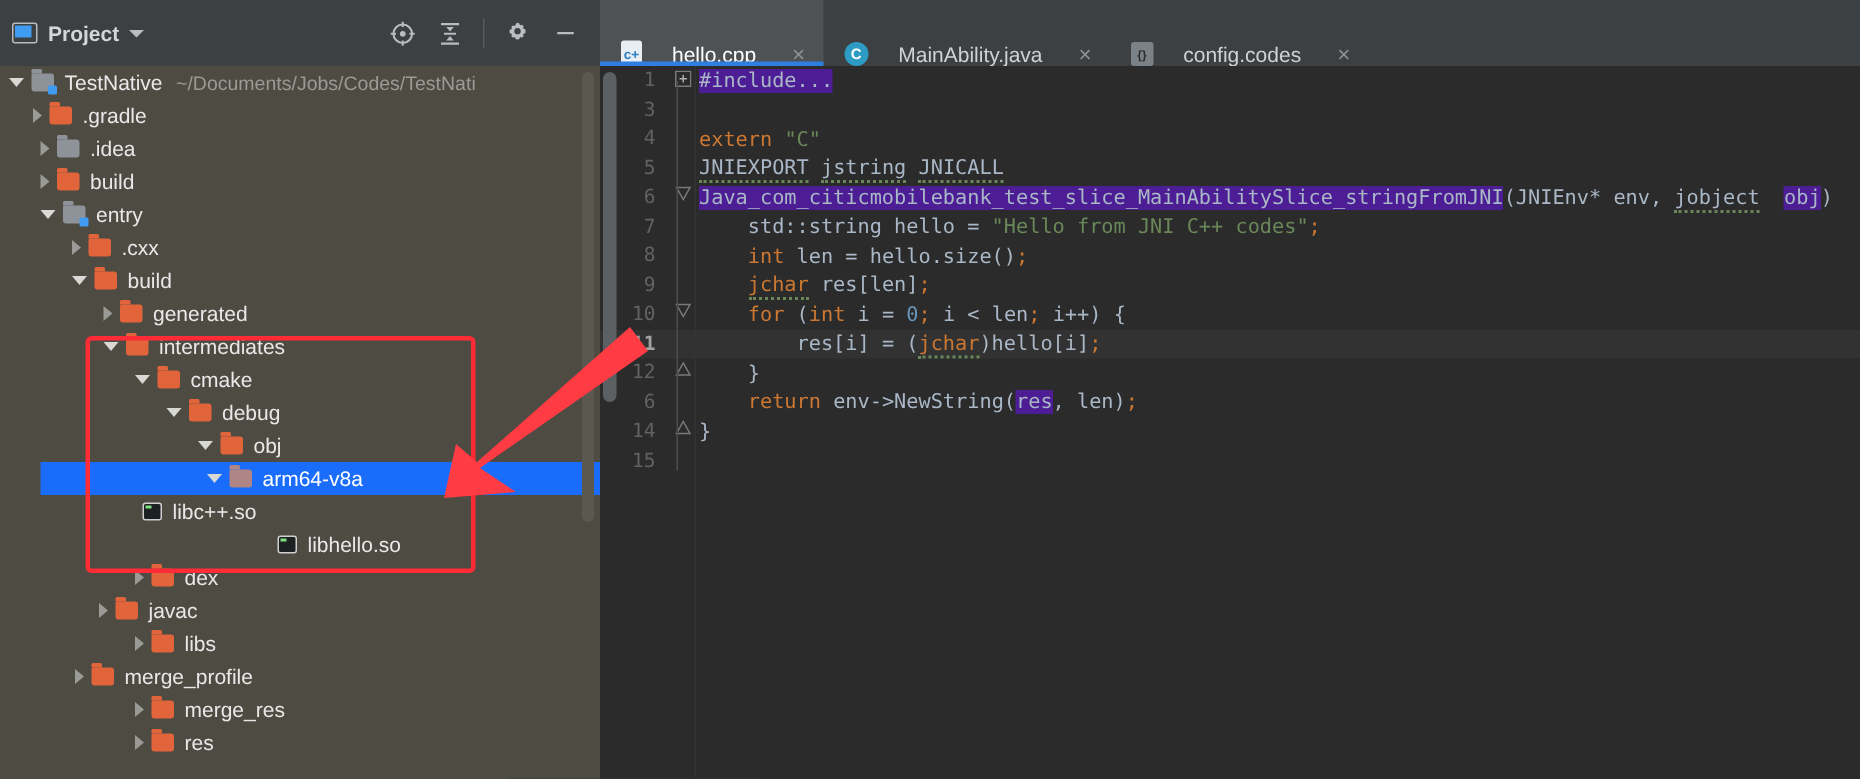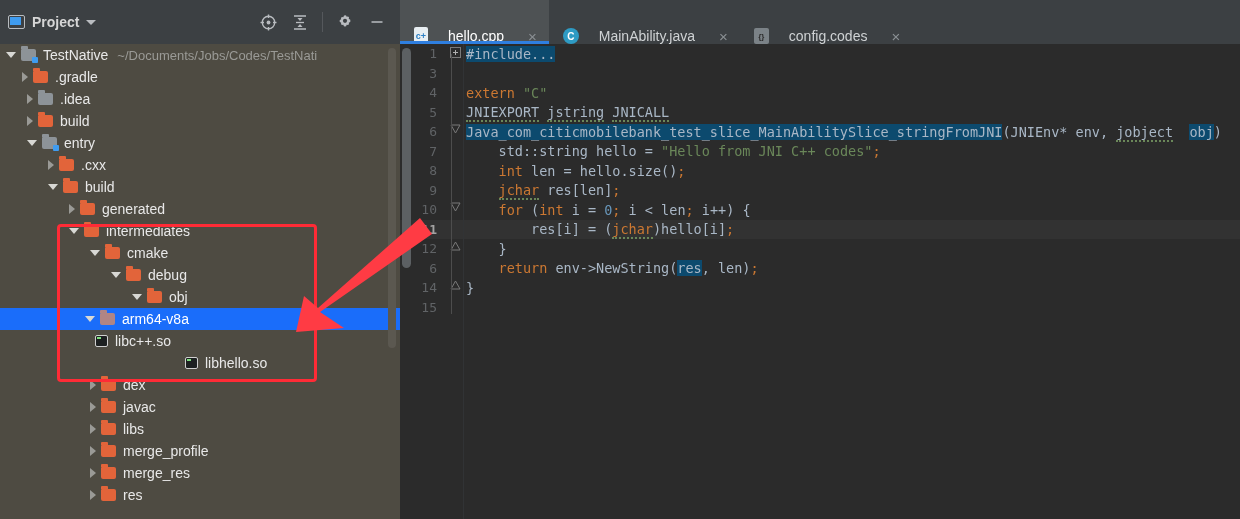--- a/index.html
+++ b/index.html
@@ -70,21 +70,21 @@
   .gut { width:46px; flex:0 0 46px; text-align:right; padding-right:9px; color:#606366; font-size:13px;
         font-family:"DejaVu Sans Mono", monospace; }
   .cl.cur .gut { color:#a4a3a3; font-weight:bold; }
   .fold { width:18px; flex:0 0 18px; text-align:center; color:#8a8a8a; font-size:10px; position:relative; }
   .codetxt { padding-left:2px; color:#a9b7c6; }
 
   .k  { color:#cc7832; }  
   .s  { color:#6a8759; }  
   .n  { color:#6897bb; }  
   .w  { color:#a9b7c6; }
-  .hl { background:#0c4a6e; }       
+  .hl { background:#4c1d95; }       
   .sq { border-bottom:2px dotted #6a8759; }
   .semi { color:#cc7832; }
   #gutline { position:absolute; left:63px; top:44px; bottom:0; width:1px; background:#313335; }
 
   #ed-scroll { position:absolute; left:2px; top:48px; width:9px; height:220px; background:#5c6063; border-radius:5px; }
 
   
   #annot-box {
     position:absolute; left:57px; top:224px; width:260px; height:158px;
     border:3px solid #ff2b36; border-radius:4px; pointer-events:none;
@@ -195,51 +195,51 @@
         <div class="row" style="padding-left: 111px;">
           <span class="arrow open"></span>
           <span class="folder"></span>
           <span class="rowlabel">debug</span>
         </div>
         <div class="row" style="padding-left: 132px;">
           <span class="arrow open"></span>
           <span class="folder"></span>
           <span class="rowlabel">obj</span>
         </div>
-        <div class="row sel" style="padding-left: 85px;">
+        <div class="row sel" style="padding-left: 111px; margin-left: 27px;">
           <span class="arrow open"></span>
           <span class="folder muted"></span>
           <span class="rowlabel">arm64-v8a</span>
         </div>
         <div class="row" style="padding-left: 84px;">
           <span class="arrow none"></span>
           <span class="sofile"></span>
           <span class="rowlabel">libc++.so</span>
         </div>
         <div class="row" style="padding-left: 174px;">
           <span class="arrow none"></span>
           <span class="sofile"></span>
           <span class="rowlabel">libhello.so</span>
         </div>
         <div class="row" style="padding-left: 90px;">
           <span class="arrow closed"></span>
           <span class="folder"></span>
           <span class="rowlabel">dex</span>
         </div>
-        <div class="row" style="padding-left: 90px;">
+        <div class="row" style="padding-left: 66px;">
           <span class="arrow closed"></span>
           <span class="folder"></span>
           <span class="rowlabel">javac</span>
         </div>
         <div class="row" style="padding-left: 90px;">
           <span class="arrow closed"></span>
           <span class="folder"></span>
           <span class="rowlabel">libs</span>
         </div>
-        <div class="row" style="padding-left: 90px;">
+        <div class="row" style="padding-left: 50px;">
           <span class="arrow closed"></span>
           <span class="folder"></span>
           <span class="rowlabel">merge_profile</span>
         </div>
         <div class="row" style="padding-left: 90px;">
           <span class="arrow closed"></span>
           <span class="folder"></span>
           <span class="rowlabel">merge_res</span>
         </div>
         <div class="row" style="padding-left: 90px;">

